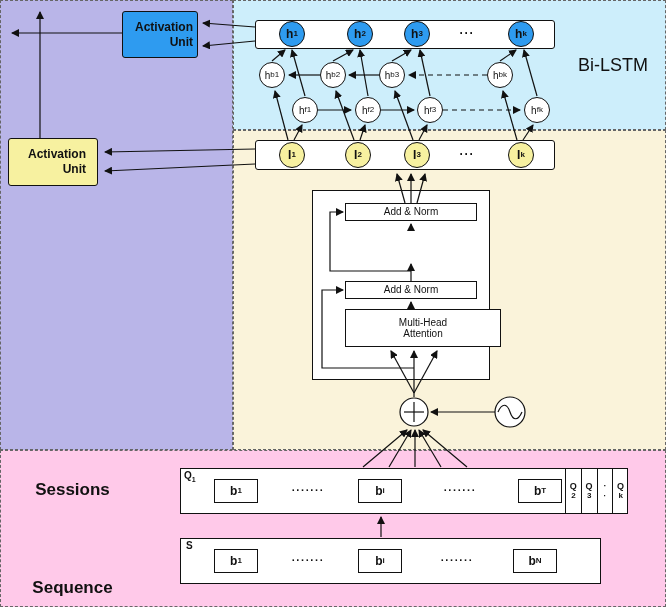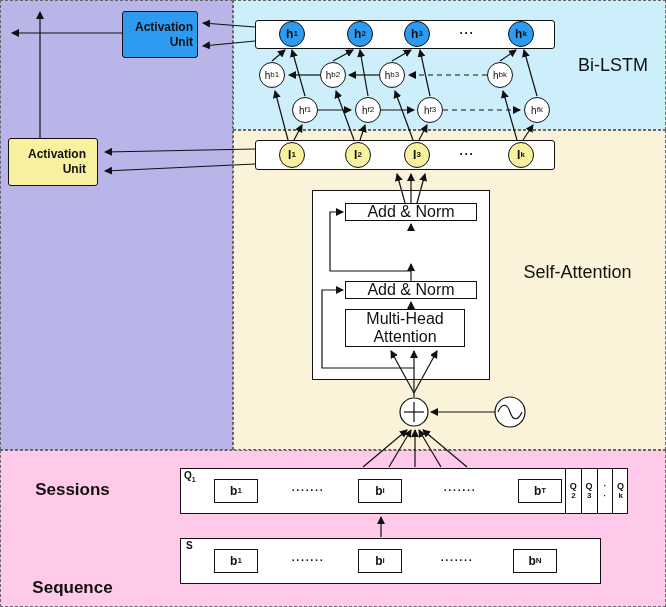--- a/index.html
+++ b/index.html
@@ -25,26 +25,26 @@
 
   .circle { width:26px; height:26px; border-radius:50%; border:1.2px solid #111; background:#fff;
             display:flex; align-items:center; justify-content:center; font-size:12px; font-weight:bold; }
   .circle.small-label { font-size:10px; font-weight:normal; }
   .c-blue { background:#2e9bf0; }
   .c-yellow { background:#f7f1a0; }
   sub { font-size:8px; line-height:1; }
   .corner sub { font-size:7px; }
 
   #trans-outer { left:312px; top:190px; width:178px; height:190px; }
-  .tbox { border-width:1.2px; font-size:16px; line-height:1.15; }
+  .tbox { border-width:1.2px; font-size:10px; line-height:1.15; }
   #addnorm1 { left:345px; top:203px; width:132px; height:18px; }
   #ff       { left:345px; top:229px; width:132px; height:32px; }
   #ff span  { display:inline-block; width:60px; }
   #addnorm2 { left:345px; top:281px; width:132px; height:18px; }
-  #mha      { left:345px; top:309px; width:120px; height:38px; }
+  #mha      { left:345px; top:309px; width:156px; height:38px; }
   #mha span { display:inline-block; width:82px; }
 
   .lbl { font-size:18px; text-align:center; }
   #lbl-bilstm { left:568px; top:55px; width:90px; }
   #lbl-selfatt { left:515px; top:262px; width:125px; }
   #lbl-bias { left:541px; top:399px; width:74px; line-height:1.25; }
   .big { font-size:17px; font-weight:bold; }
   #lbl-sessions { left:15px; top:480px; width:115px; }
   #lbl-sequence { left:15px; top:550px; width:115px;margin-top:28px; }
 
@@ -156,21 +156,20 @@
       <span>Add &amp; Norm</span>
     </div>
   <div class="box tbox" id="addnorm2">
       <span>Add &amp; Norm</span>
     </div>
   <div class="box tbox" id="mha">
       <span>Multi-Head Attention</span>
     </div>
 
   <div class="lbl" id="lbl-bilstm">Bi-LSTM</div>
-  <div class="lbl" id="lbl-selfatt">Self-Attention</div>
   <div class="lbl big" id="lbl-sessions">Sessions</div>
   <div class="lbl big" id="lbl-sequence">Sequence</div>
 
   <div class="box" id="sessions-box"></div>
   <div class="corner" style="left:184px;top:470px"><span>Q</span><sub>1</sub></div>
   <div class="cell" style="left:214px;top:479px">
       <span>b</span>
       <sub>1</sub>
     </div>
   <div class="dots row" style="left:264px;top:484px;width:88px">·······</div>

